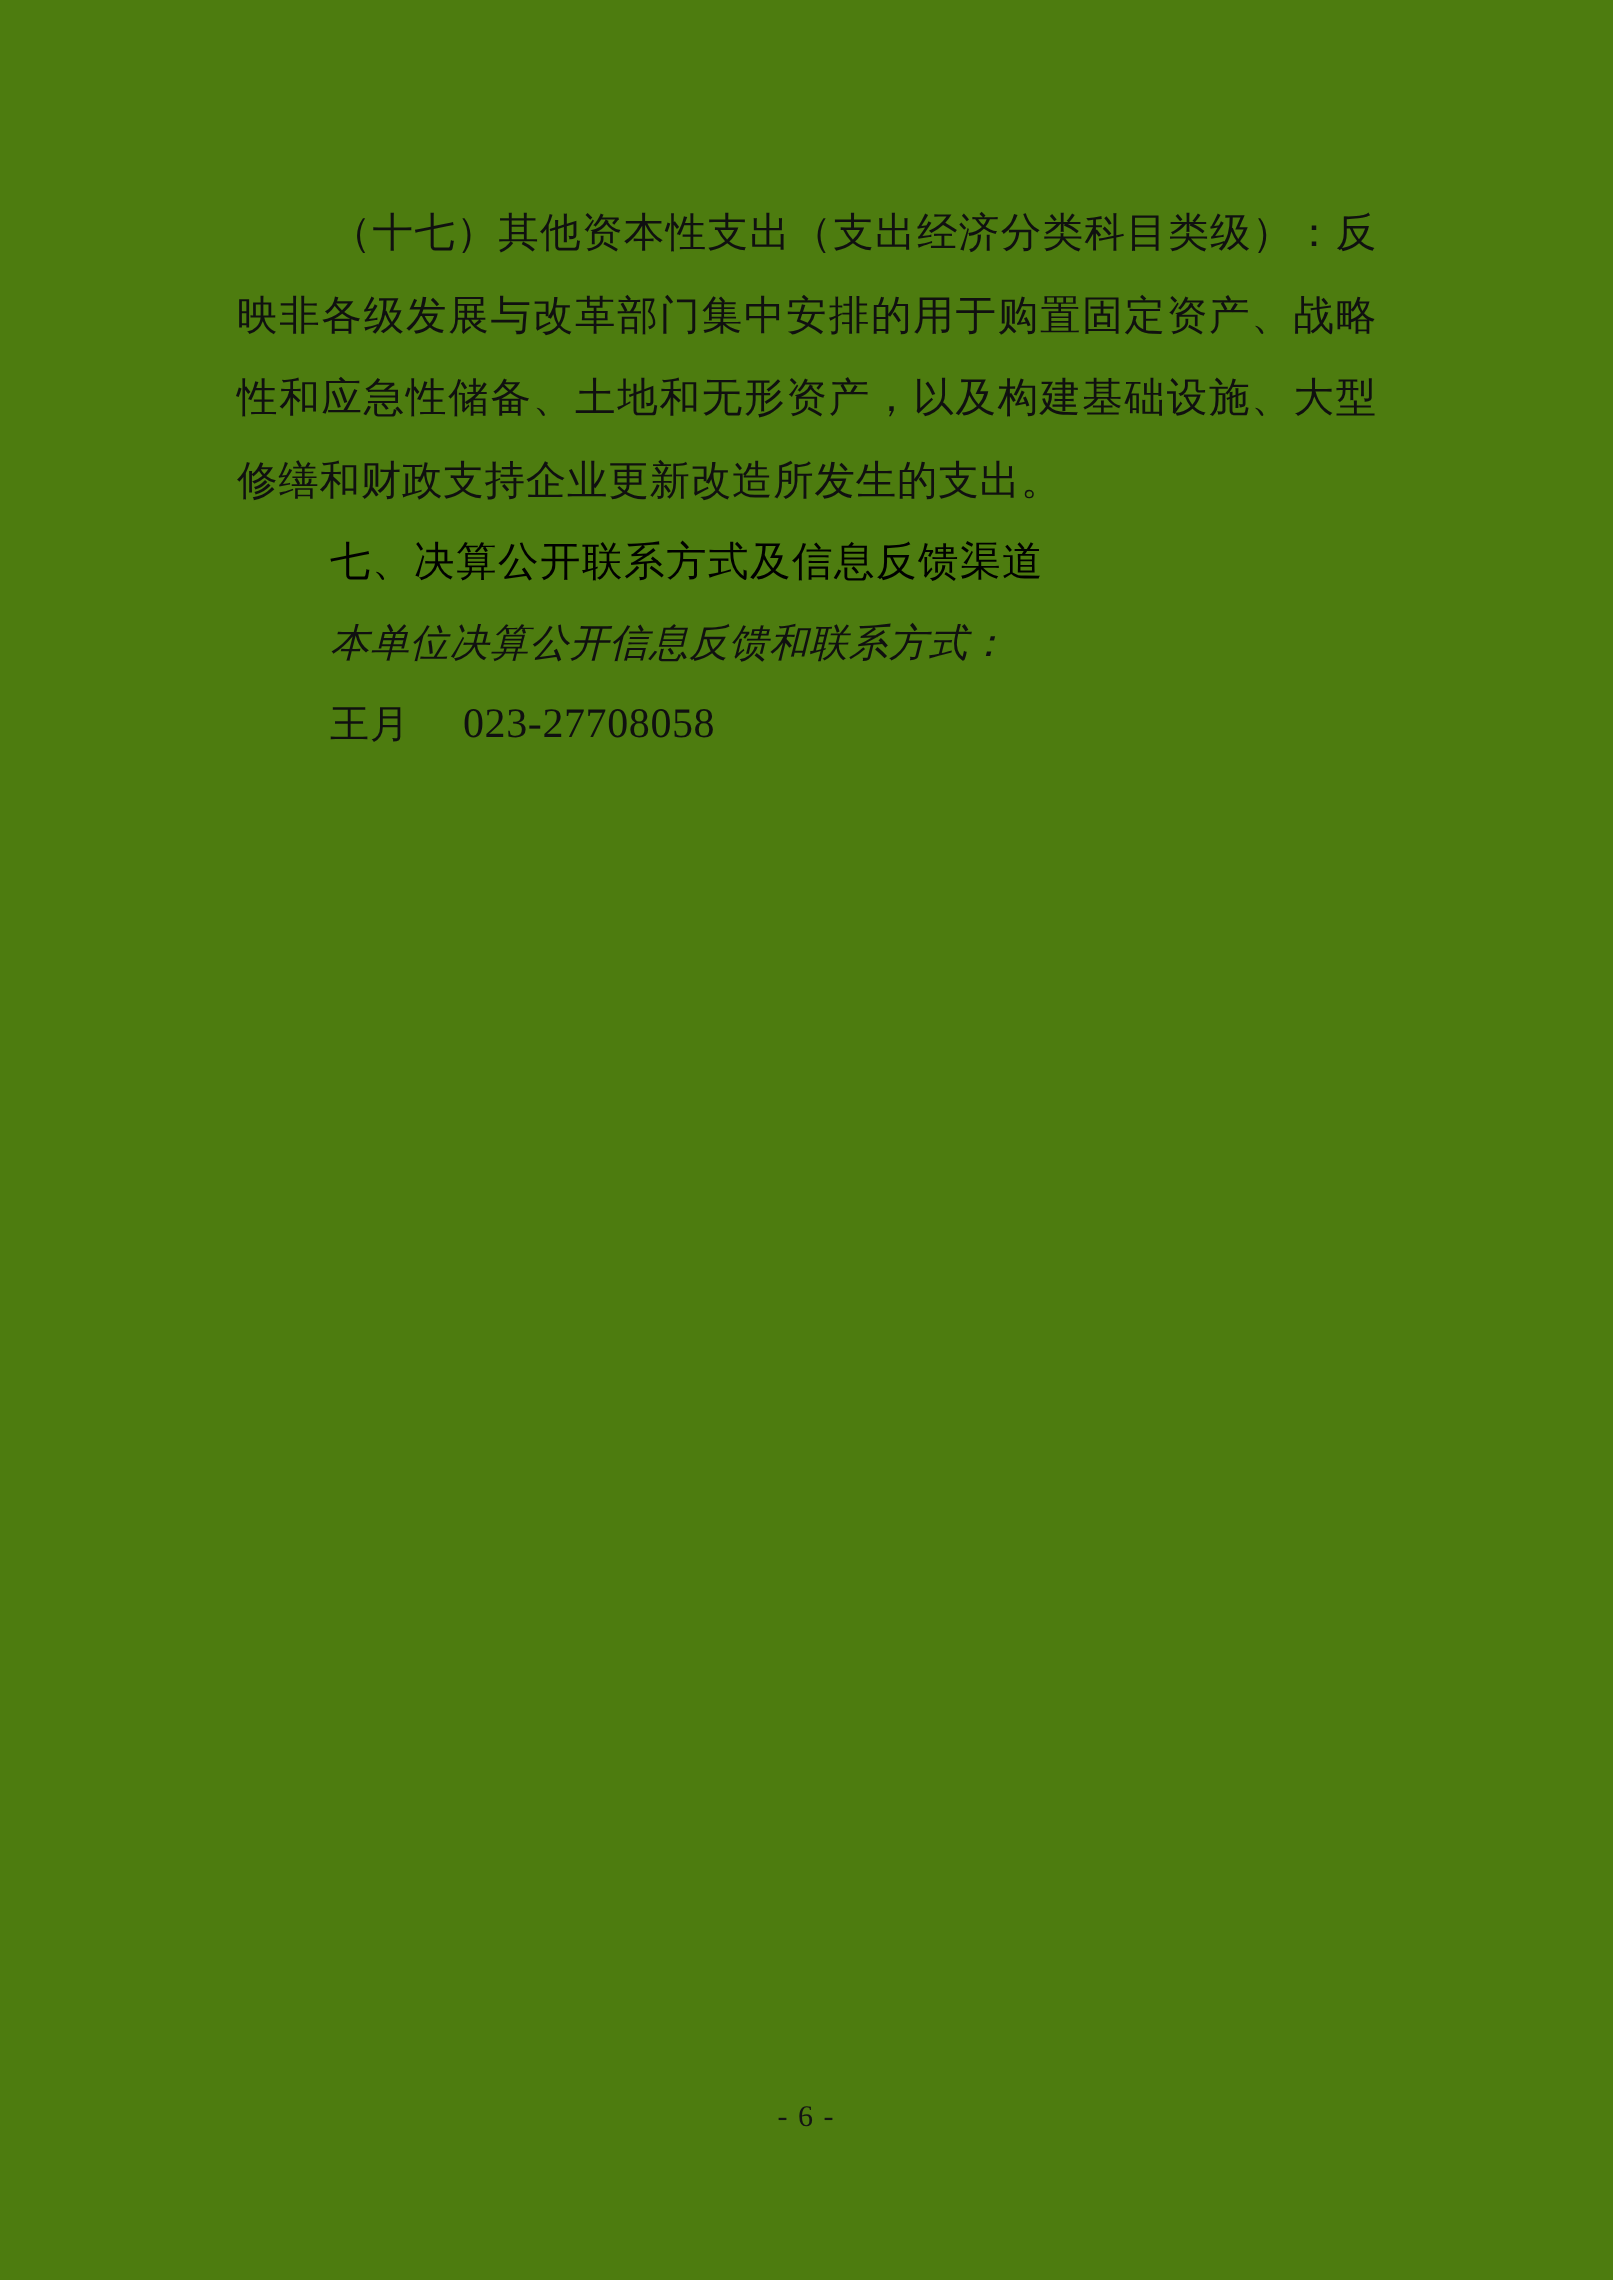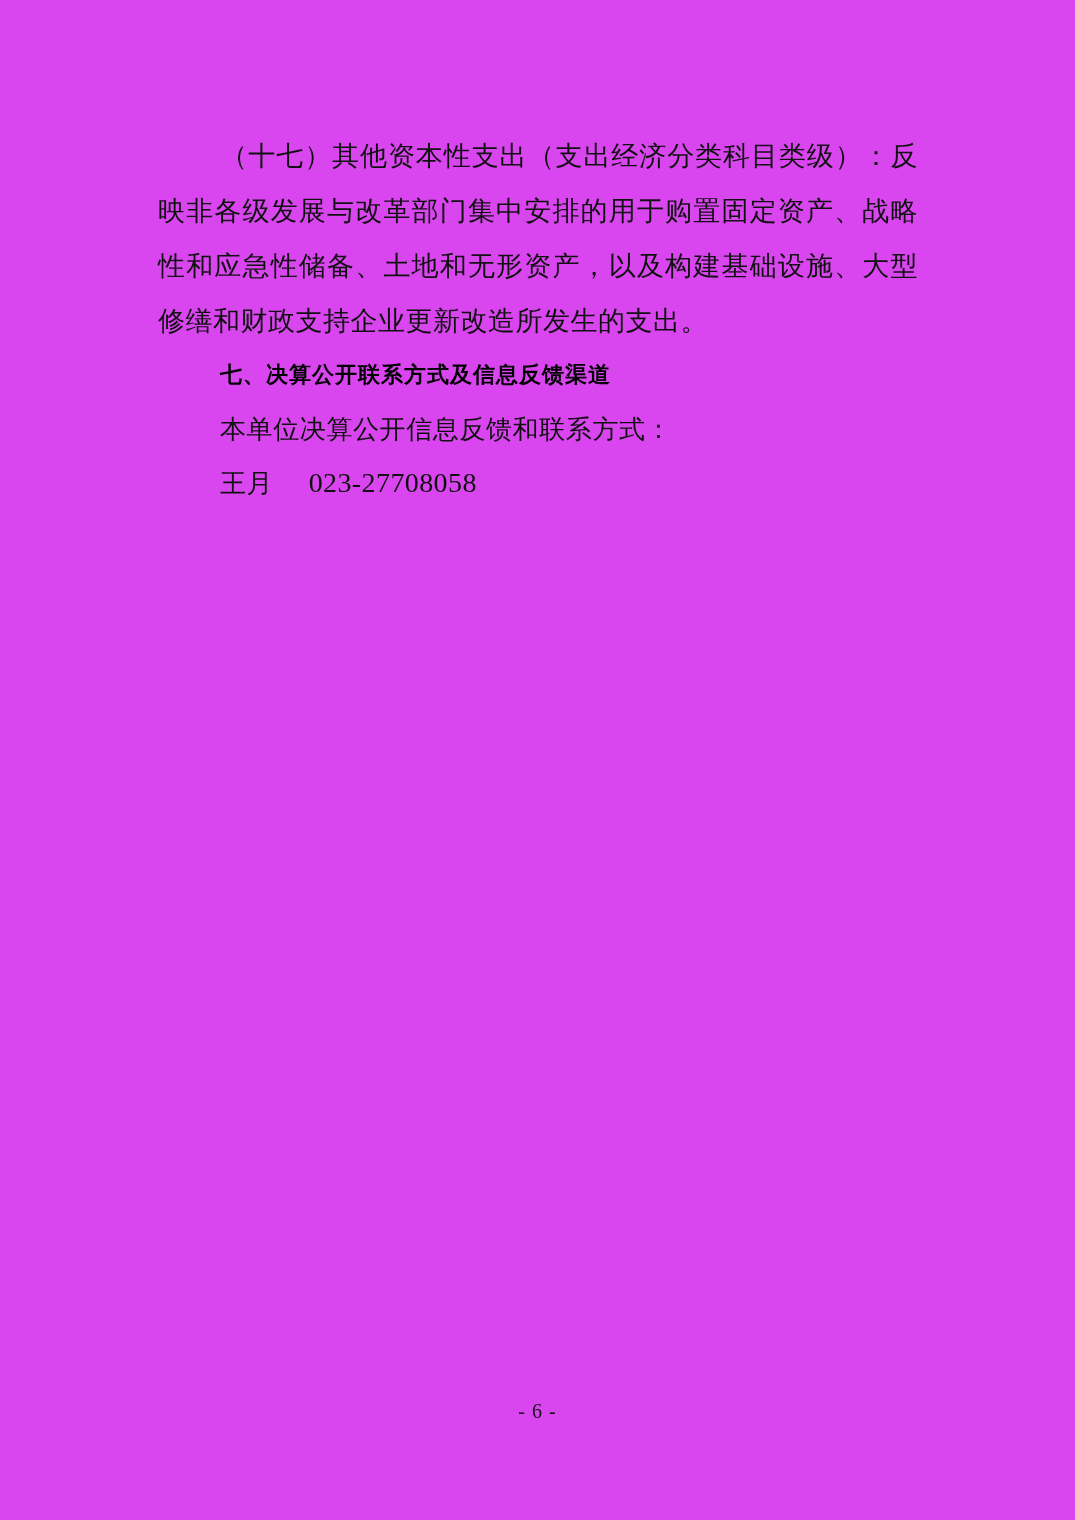--- a/index.html
+++ b/index.html
@@ -4,21 +4,21 @@
 <style>
   html, body {
     margin: 0;
     padding: 0;
     background: #ffffff;
   }
   .page {
     position: relative;
     width: 1075px;
     height: 1520px;
-    background: #d946ef;
+    background: #4d7c0f;
     box-sizing: border-box;
     overflow: hidden;
     font-family: "Liberation Serif", serif;
     color: #0d0d0d;
   }
   .content {
     position: absolute;
     left: 158px;
     top: 128px;
     width: 760px;
@@ -31,36 +31,37 @@
     text-align: justify;
     color: #101010;
     margin: 0;
   }
   .para .indent {
     display: inline-block;
     width: 62px;
   }
   .heading {
     font-family: "DejaVu Sans", sans-serif;
-    font-weight: bold;
-    font-size: 22px;
+    font-weight: normal;
+    font-size: 27px;
     line-height: 54px;
     letter-spacing: 1px;
     color: #000000;
     margin: 0;
     padding-left: 62px;
   }
   .subpara {
     font-family: "DejaVu Serif", serif;
     font-size: 26px;
     line-height: 54px;
     letter-spacing: 0.6px;
     color: #101010;
     margin: 0;
     padding-left: 62px;
+    font-style: italic;
   }
   .contact {
     font-family: "DejaVu Serif", serif;
     font-size: 26px;
     line-height: 54px;
     letter-spacing: 0.6px;
     color: #101010;
     margin: 0;
     padding-left: 62px;
     white-space: pre;

